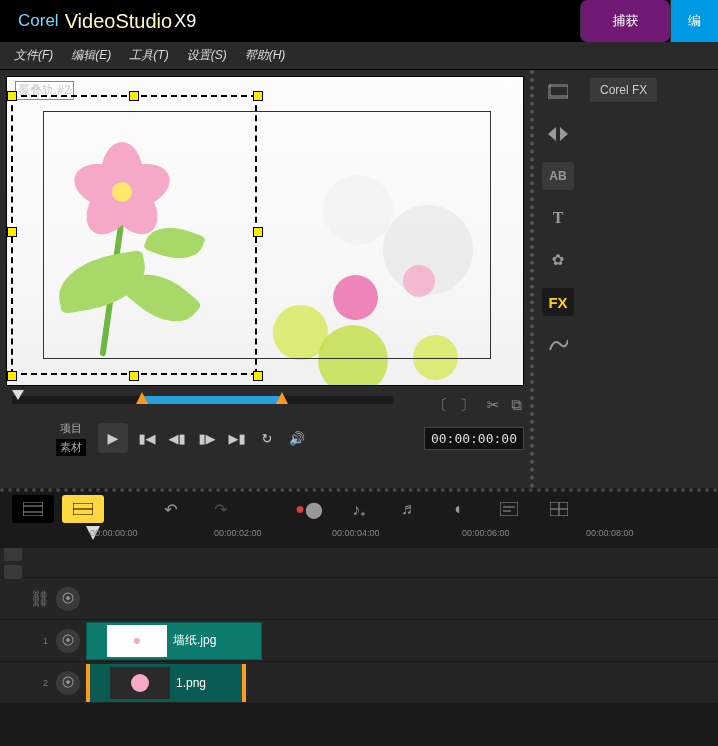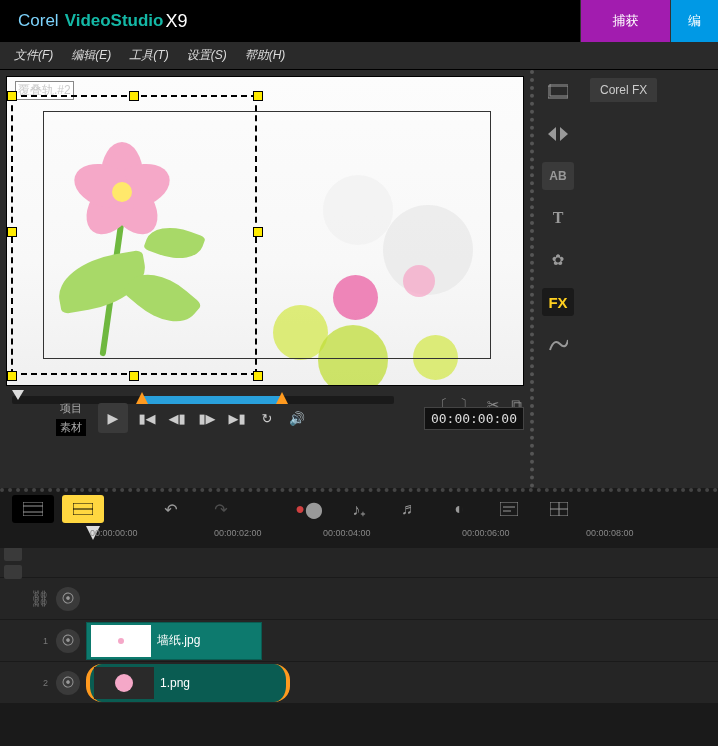--- a/index.html
+++ b/index.html
@@ -1,25 +1,25 @@
 <!DOCTYPE html>
 <html><head>
 <meta charset="utf-8">
 <style>
 * { margin:0; padding:0; box-sizing:border-box; font-family:"Microsoft YaHei",Arial,sans-serif; }
 body { background:#1a1a1a; color:#ccc; width:718px; height:746px; overflow:hidden; position:relative; }
 
 
 .titlebar { height:42px; background:#000; display:flex; align-items:center; padding-left:18px; }
 .logo-corel { color:#7dd3fc; font-size:17px; font-weight:300; margin-right:6px; }
-.logo-vs { color:#14b8a6; font-size:17px; font-weight:700; }
+.logo-vs { color:#fef9c3; font-size:20px; font-weight:400; }
 .logo-x9 { color:#fff; font-size:18px; font-weight:300; margin-left:2px; }
 .titlebar-tabs { margin-left:auto; display:flex; height:100%; }
 .tab-btn { width:90px; display:flex; align-items:center; justify-content:center; font-size:13px; color:#fff; border-left:1px solid #333; cursor:pointer; }
-.tab-capture { background:#a21caf; }
+.tab-capture { background:#701a75;border-radius:7px; }
 .tab-edit { background:#0099e5; width:48px; }
 
 
 .menubar { height:28px; background:#2a2a2a; display:flex; align-items:center; padding-left:14px; gap:18px; border-bottom:1px solid #000; }
 .menu-item { font-size:12px; color:#ddd; cursor:pointer;font-style:italic; }
 
 
 .main { display:flex; height:418px; }
 .preview-pane { width:530px; background:#2a2a2a; padding:6px; position:relative; }
 .library-pane { flex:1; background:#2a2a2a; border-left:4px dotted #555; display:flex; }
@@ -53,21 +53,21 @@
 .sel-inner { position:absolute; left:36px; top:34px; width:448px; height:248px; border:1px solid #333; }
 .handle { position:absolute; width:10px; height:10px; background:#ffeb00; border:1px solid #000; }
 .label-tag { position:absolute; left:8px; top:4px; background:#fff; font-size:12px; padding:0 2px; border:1px solid #888; }
 
 
 .seek { position:absolute; left:6px; top:324px; width:518px; }
 .seek-track { height:8px; background:#1a1a1a; border-radius:2px; position:relative; margin-left:6px; margin-right:130px; margin-top:2px;}
 .seek-cursor { position:absolute; left:0; top:-6px; width:0; height:0; border-left:6px solid transparent; border-right:6px solid transparent; border-top:10px solid #ddd; }
 .trim { position:absolute; top:0; height:8px; background:#29a0dc; left:130px; width:140px; }
 .trim-h { position:absolute; top:-4px; width:0;height:0;border-left:6px solid transparent;border-right:6px solid transparent;border-bottom:12px solid #ff9a1f;}
-.controls { position:absolute; left:6px; top:330px; width:518px; display:flex; align-items:center; }
+.controls { position:absolute; left:6px; top:350px; width:518px; display:flex; align-items:center; }
 .mode-labels { font-size:11px; color:#aaa; display:flex; flex-direction:column; gap:2px; margin-right:8px; margin-left:50px;}
 .mode-labels span{padding:1px 4px;}
 .mode-sel{background:#000;}
 .pb-btn { width:22px; height:22px; margin:0 4px; color:#ccc; display:flex; align-items:center; justify-content:center; cursor:pointer; font-size:13px;}
 .play-big { width:30px;height:30px;background:#3a3a3a;border-radius:3px;font-size:14px;}
 .tc-box { margin-left:auto; background:#111; padding:3px 6px; font-family:monospace; font-size:13px; color:#ddd; border:1px solid #444;}
 .bracket-row{position:absolute;right:8px;top:326px;display:flex;gap:12px;color:#888;font-size:15px;}
 
 
 .lib-icons { width:48px; background:#2a2a2a; display:flex; flex-direction:column; align-items:center; padding-top:8px; gap:14px;}
@@ -94,23 +94,23 @@
 .ruler-mark { position:absolute; top:2px; }
 .playhead { position:absolute; left:86px; top:0; width:14px; height:14px; background:#ddd; clip-path:polygon(0 0,100% 0,50% 100%);}
 
 
 .tracks { background:#252525; padding-left:0;}
 .track-row { display:flex; height:42px; border-bottom:1px solid #1a1a1a; align-items:center;}
 .track-row.small{height:30px;}
 .track-icons { width:86px; display:flex; align-items:center; justify-content:flex-end; gap:6px; padding-right:6px;}
 .track-reel { width:24px; height:24px; border-radius:50%; background:#3a3a3a; color:#999; display:flex; align-items:center; justify-content:center; font-size:13px;}
 .track-num { font-size:9px; color:#777; margin-right:2px;}
-.clip { height:38px; display:flex; align-items:center; font-size:12px; font-family:"SimSun",monospace; padding-left:4px; gap:6px; position:relative;}
+.clip { height:38px; display:flex; align-items:center; font-size:12px; font-family:"SimSun",monospace; padding-left:20px; gap:6px; position:relative;}
 .clip-wall { background:#0d7a6e; color:#fff; width:176px; border:1px solid #0a5c52;}
-.clip-png { background:#0a5c52; color:#fff; width:204px; border-left:4px solid #ff9a1f; border-right:4px solid #ff9a1f;border-radius:16px;}
+.clip-png { background:#0a5c52; color:#fff; width:160px; border-left:4px solid #ff9a1f; border-right:4px solid #ff9a1f;}
 .clip-thumb { width:60px; height:32px; background:#fff; display:flex; align-items:center; justify-content:center; font-size:8px;}
 .clip-thumb.dark{background:#2a2a2a;}
 .mini-flower{width:18px;height:18px;background:#f5a8c8;border-radius:50%;}
 .side-icons{width:46px;display:flex;flex-direction:column;gap:4px;padding:4px;}
 .side-ic{width:18px;height:14px;background:#3a3a3a;border-radius:2px;}
 
 svg{display:block;}
 </style>
 </head>
 <body>
@@ -270,21 +270,21 @@
         <line x1="9" y1="0" x2="9" y2="14" stroke="#999"></line>
         <line x1="0" y1="7" x2="18" y2="7" stroke="#999"></line>
       </svg>
     </div>
 </div>
 
 <div class="ruler">
   <div class="playhead"></div>
   <span class="ruler-mark" style="left:90px">00:00:00:00</span>
   <span class="ruler-mark" style="left:214px">00:00:02:00</span>
-  <span class="ruler-mark" style="left:323px">00:00:04:00</span>
+  <span class="ruler-mark" style="left:332px">00:00:04:00</span>
   <span class="ruler-mark" style="left:462px">00:00:06:00</span>
   <span class="ruler-mark" style="left:586px">00:00:08:00</span>
 </div>
 
 <div class="tracks">
   <div class="track-row small">
     <div class="side-icons">
       <div class="side-ic"></div>
       <div class="side-ic"></div>
     </div>

